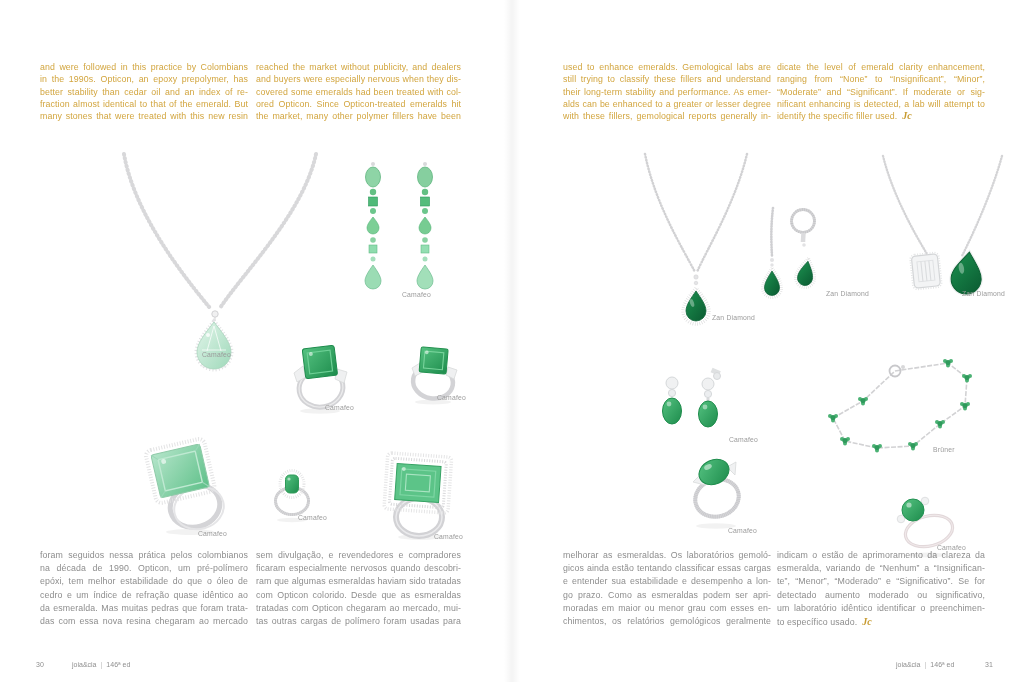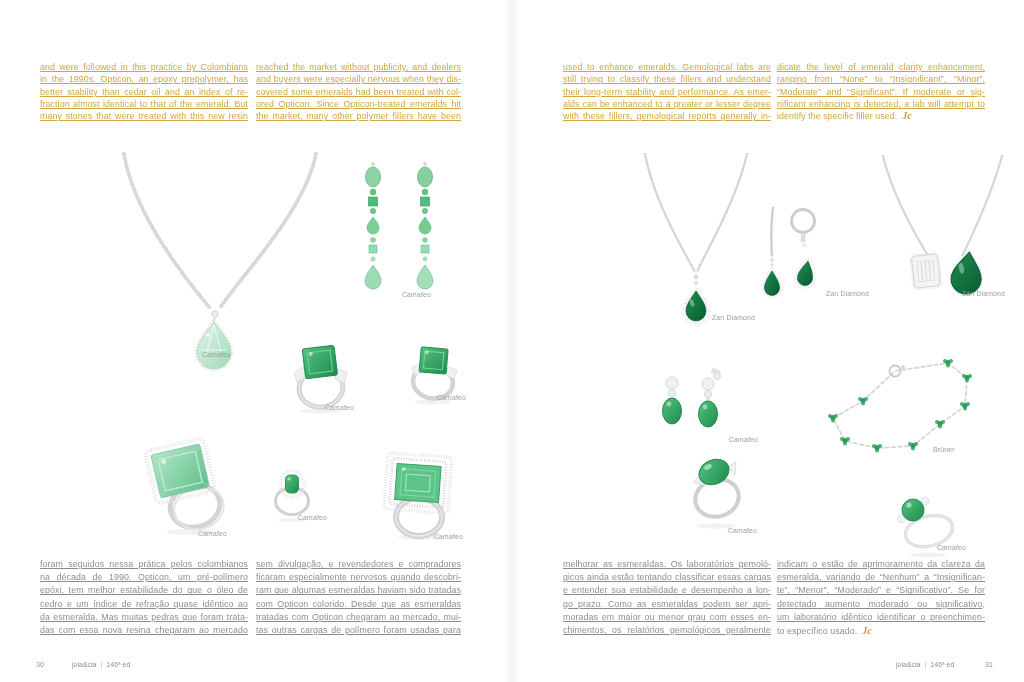--- a/index.html
+++ b/index.html
@@ -3,23 +3,23 @@
 <meta charset="utf-8">
 <style>
   html,body{margin:0;padding:0;background:#ffffff;}
   .stage{position:relative;width:1024px;height:682px;background:#ffffff;overflow:hidden;
          font-family:"Liberation Sans", sans-serif;}
   
   .gutter{position:absolute;left:504px;top:0;width:16px;height:682px;
           background:linear-gradient(90deg,rgba(0,0,0,0) 0%,rgba(0,0,0,0.045) 50%,rgba(0,0,0,0) 100%);}
   
   .tcol{position:absolute;font-size:8.8px;letter-spacing:0.1px;}
-  .tcol .lines div{white-space:nowrap;text-align:justify;text-align-last:justify;text-decoration:underline;}
+  .tcol .lines div{white-space:nowrap;text-align:justify;text-align-last:justify;}
   .gold{color:#d2a53e;}
-  .gray{color:#8d8d8d;margin-top:9px;}
+  .gray{color:#8d8d8d;}
   .top .lines div{line-height:12.3px;}
   .bot .lines div{line-height:13.2px;}
   .lastline{white-space:nowrap;line-height:12.3px;}
   .bot .lastline{line-height:13.2px;}
   .endmark{font-family:"Liberation Serif", serif;font-weight:bold;font-style:italic;
            color:#c79a2e;font-size:10px;margin-left:5px;}
   
   .fig{position:absolute;}
   .fig svg{display:block;overflow:visible;}
   .cap{position:absolute;font-size:6.8px;color:#9b9b9b;white-space:nowrap;letter-spacing:0.2px;}

